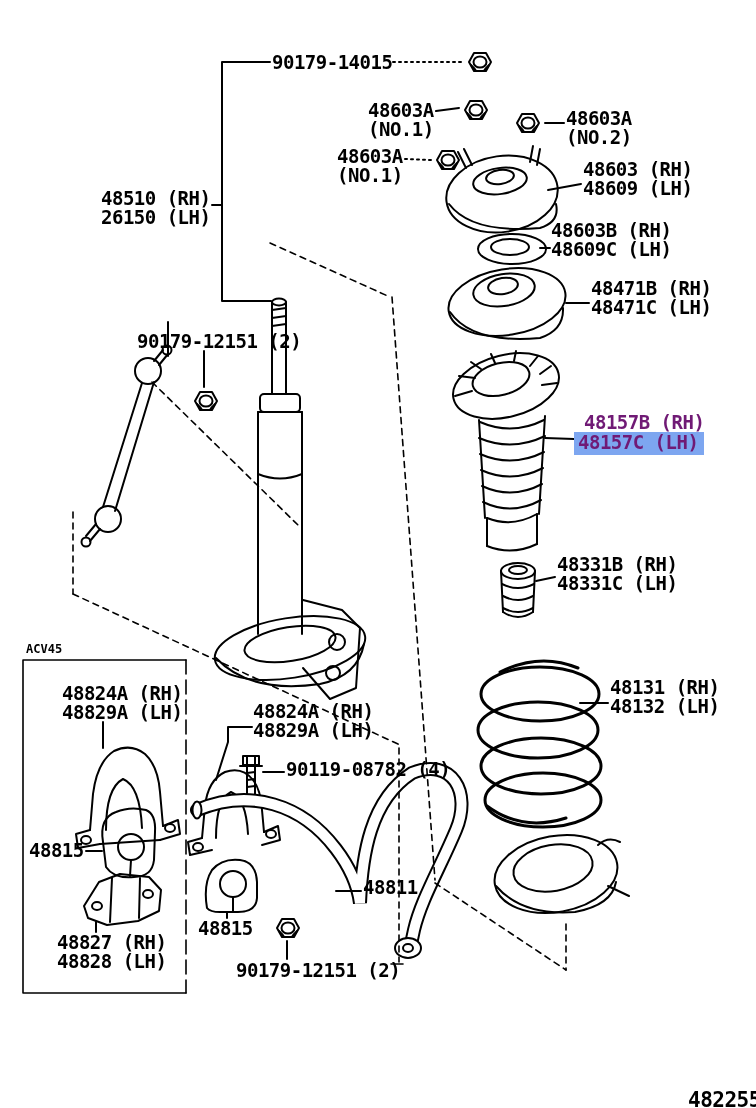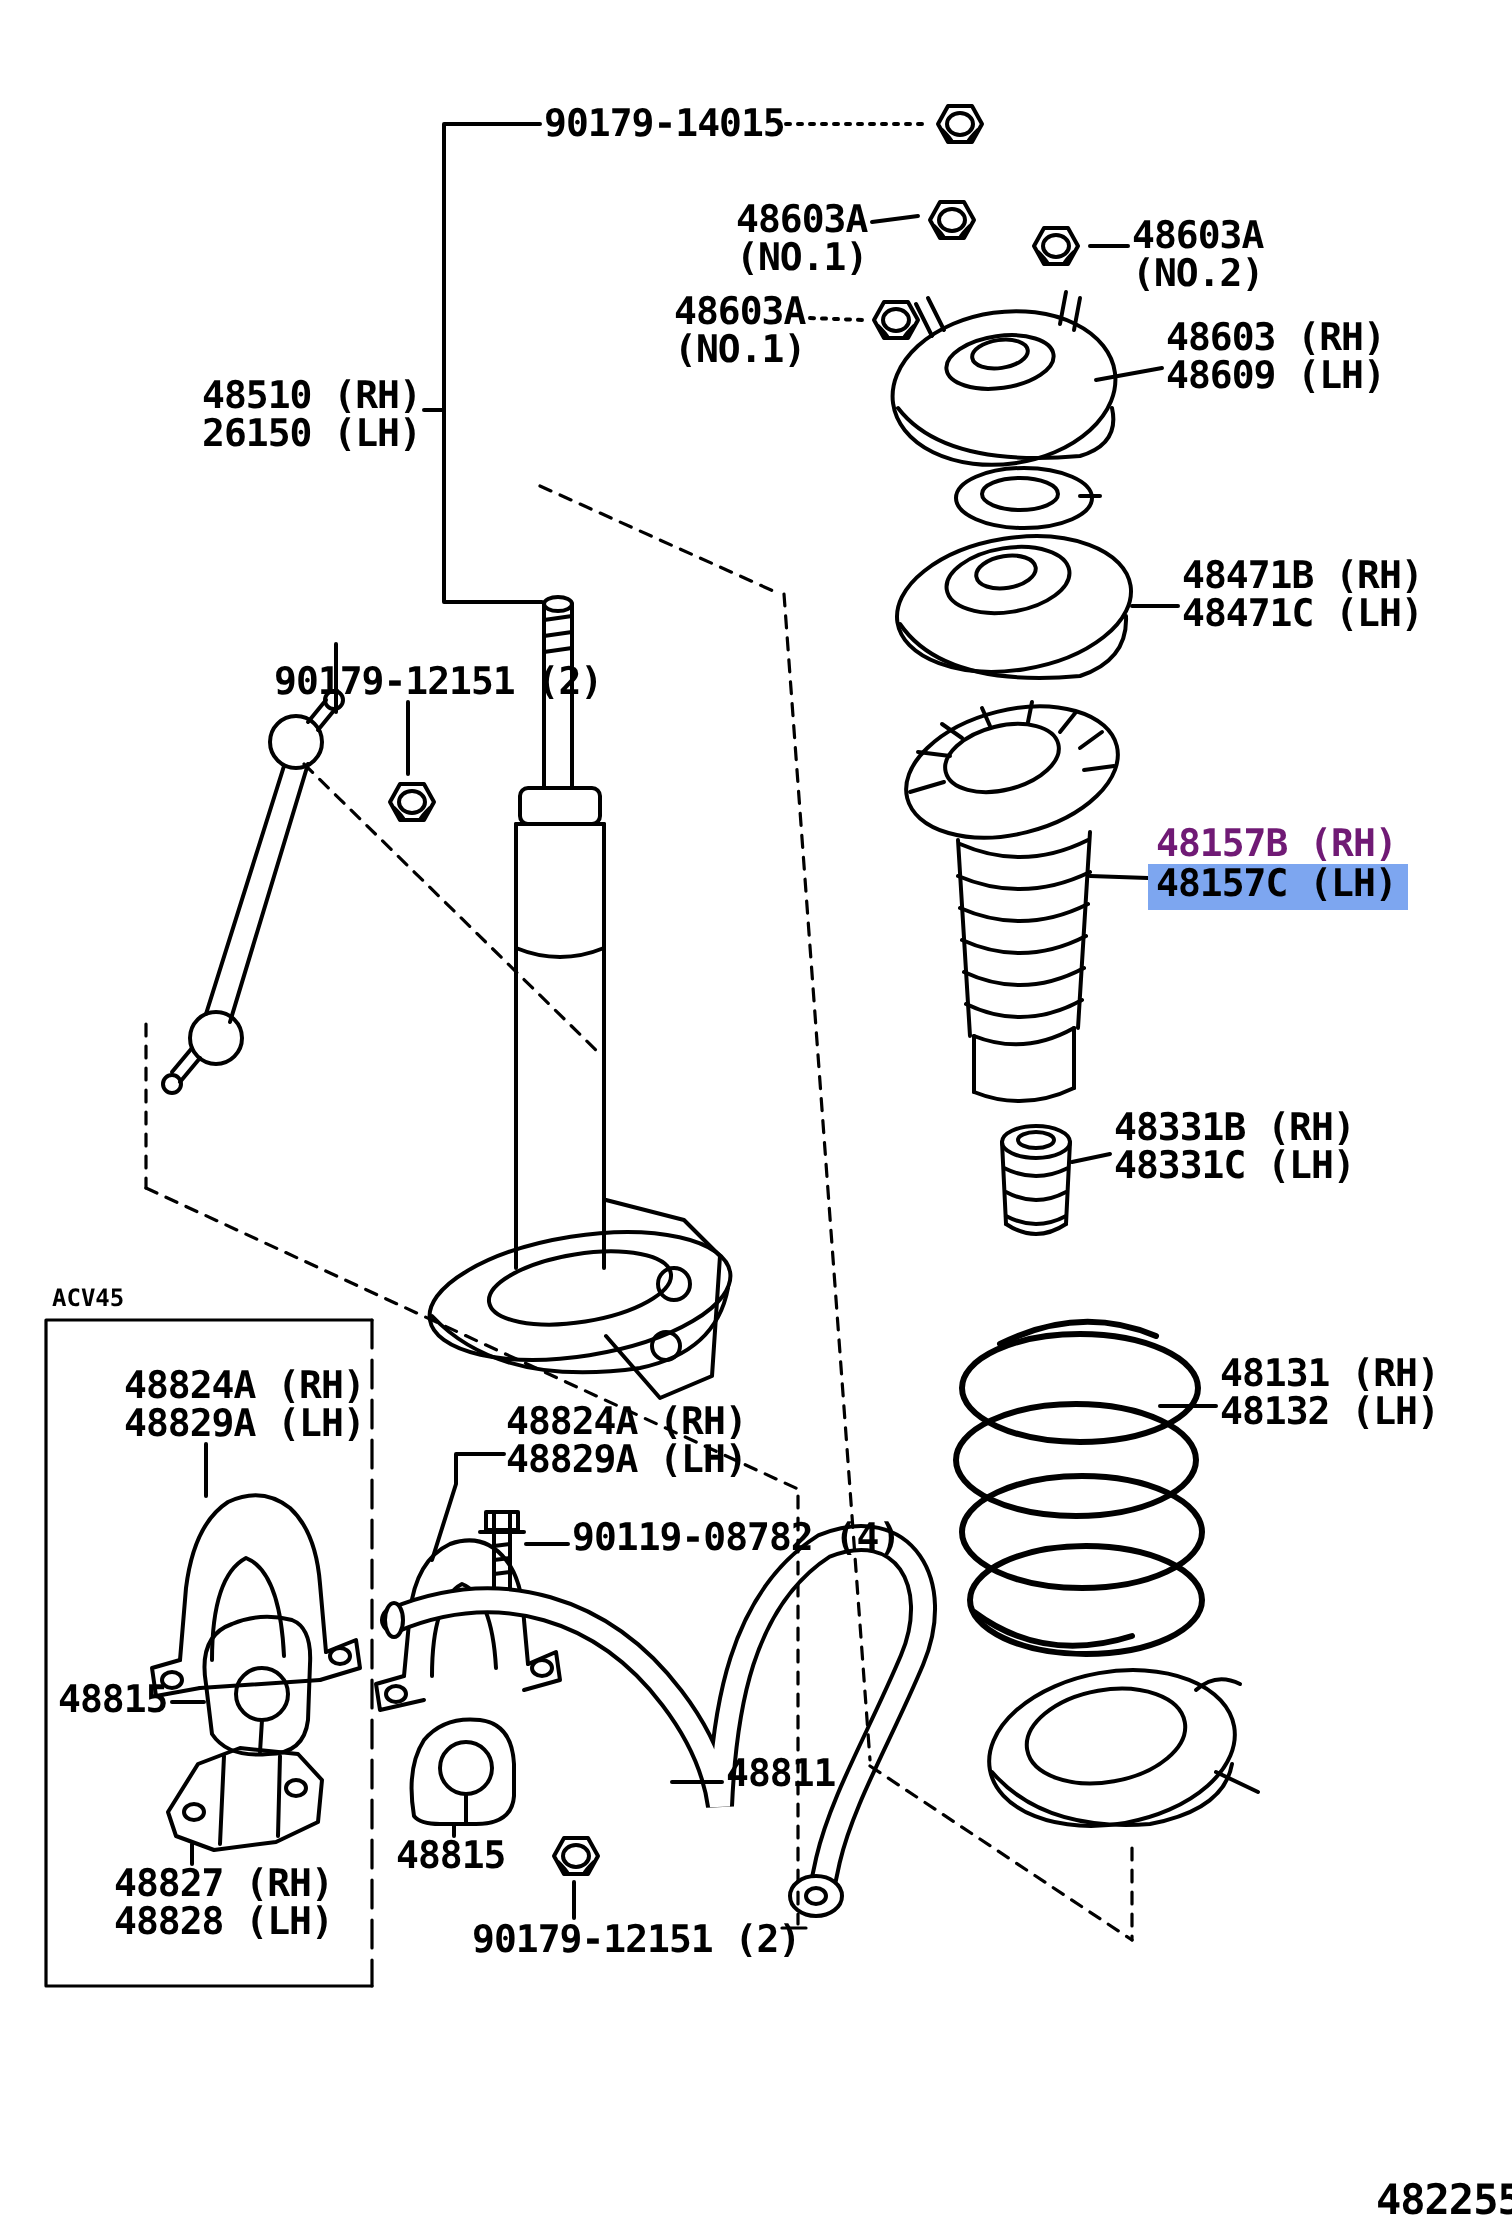--- a/index.html
+++ b/index.html
@@ -3,23 +3,23 @@
 <meta charset="utf-8">
 <style>
   html,body{margin:0;padding:0;background:#fff;}
   body{width:756px;height:1108px;position:relative;overflow:hidden;
        font-family:"DejaVu Sans Mono", monospace;}
   .stage{position:absolute;left:0;top:0;width:756px;height:1108px;}
   svg.art{position:absolute;left:0;top:0;}
   svg.art *{vector-effect:none;}
   .lbl{position:absolute;font-weight:bold;font-size:19px;line-height:19px;
        letter-spacing:-0.5px;color:#000;white-space:nowrap;}
-  .lbl .ln{display:block;}
+  .lbl .ln{display:block;text-align:right;}
   .navy{color:#701a75;}
-  .hl{background:#7da6f0;color:#000000;display:inline-block;
+  .hl{background:#7da6f0;color:#701a75;display:inline-block;
       padding:1px 6px 3px 4px;margin-left:-4px;}
   .boxlbl{position:absolute;font-weight:bold;font-size:12px;letter-spacing:0;}
   .code{position:absolute;font-weight:bold;font-size:21px;letter-spacing:-0.5px;}
   .k{stroke:#000;fill:none;stroke-width:2;stroke-linecap:round;stroke-linejoin:round;}
   .thin{stroke-width:1.6;}
   .thick{stroke-width:3;}
   .dash{stroke-dasharray:6 5;stroke-width:1.6;}
   .dot{stroke-dasharray:2 4;stroke-width:2;}
   .ldr{stroke-width:2;}
   .tube{stroke:#000;stroke-width:14;fill:none;stroke-linecap:round;}
@@ -279,20 +279,24 @@
 <div class="lbl" style="left:101px;top:189px">
   <span class="ln">48510 (RH)</span>
   <span class="ln">26150 (LH)</span>
 </div>
 
 <div class="lbl" style="left:583px;top:160px">
   <span class="ln">48603 (RH)</span>
   <span class="ln">48609 (LH)</span>
 </div>
 
+<div class="lbl" style="left:551px;top:221px">
+  <span class="ln">48603B (RH)</span>
+  <span class="ln">48609C (LH)</span>
+</div>
 
 <div class="lbl" style="left:591px;top:279px">
   <span class="ln">48471B (RH)</span>
   <span class="ln">48471C (LH)</span>
 </div>
 
 <div class="lbl" style="left:578px;top:413px">
   <span class="ln navy">48157B (RH)</span>
   <span class="ln"><span class="hl">48157C (LH)</span></span>
 </div>

